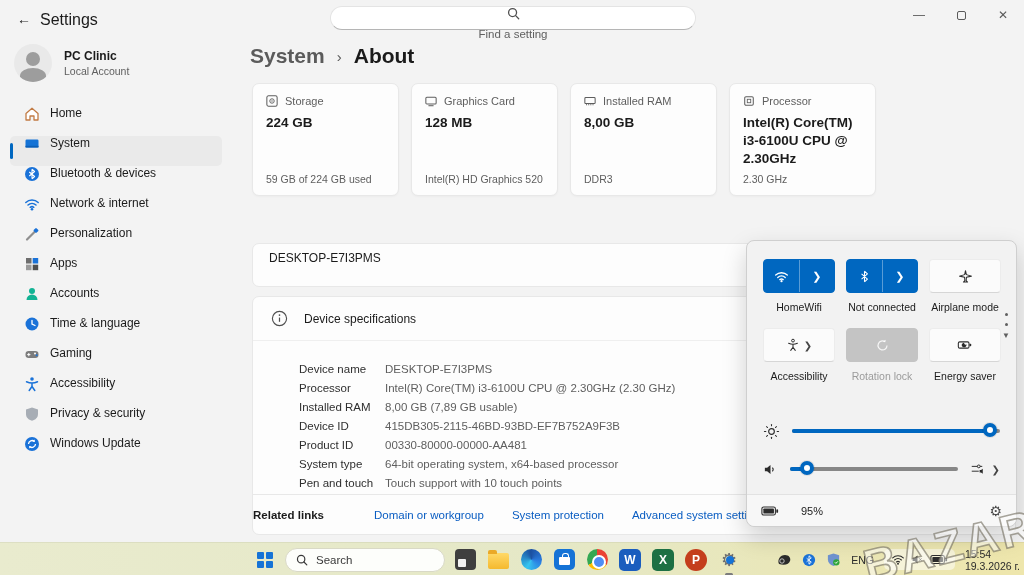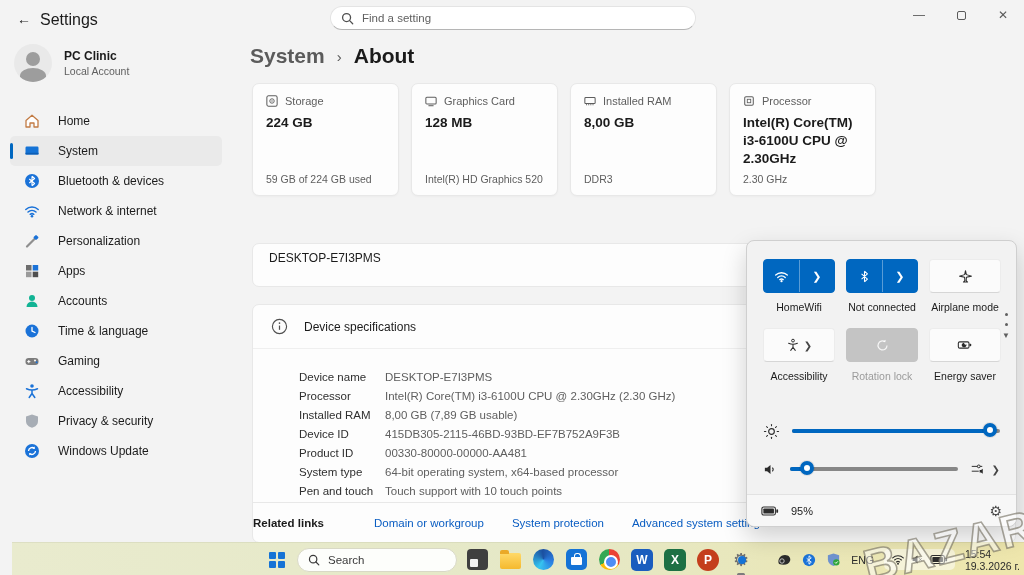--- a/index.html
+++ b/index.html
@@ -4,36 +4,36 @@
 <style>
   * { margin:0; padding:0; box-sizing:border-box; }
   html,body { width:1024px; height:575px; overflow:hidden; }
   body { font-family:"Liberation Sans", sans-serif; background:#f3f3f3; color:#1b1b1b; position:relative; }
   svg { display:block; }
 
   
   .titlebar { position:absolute; top:0; left:0; right:0; height:36px; }
   .back-btn { position:absolute; left:10px; top:8px; width:28px; height:22px; border-radius:4px; text-align:center; line-height:22px; font-size:14px; color:#1b1b1b; }
   .app-title { position:absolute; left:40px; top:11px; font-size:16px; }
-  .search-pill { position:absolute; left:330px; top:6px; width:366px; height:24px; background:#fff; border:1px solid #e4e4e4; border-bottom-color:#b5b5b5; border-radius:13px; display:flex; align-items:center; padding:0 10px; gap:8px; }
+  .search-pill { position:absolute; left:330px; top:6px; width:366px; height:24px; background:#fff; border:1px solid #e4e4e4; border-bottom-color:#b5b5b5; border-radius:13px; display:flex; align-items:center; padding:0 10px; gap:8px;flex-direction:column; }
   .search-pill .ph { font-size:11.5px; color:#606060; }
   .win-controls { position:absolute; right:0; top:0; height:36px; display:flex; }
   .win-controls .wbtn { width:42px; height:30px; display:flex; align-items:center; justify-content:center; color:#5a5a5a; font-size:12px; }
   .maxglyph { width:9px; height:9px; border:1px solid #5a5a5a; border-radius:2px; }
 
   
   .sidebar { position:absolute; top:36px; left:0; width:248px; bottom:33px; }
   .profile { position:absolute; top:8px; left:14px; display:flex; align-items:center; gap:12px; }
   .avatar { width:38px; height:38px; border-radius:50%; background:#e9e9e9; position:relative; overflow:hidden; }
   .avatar .head { position:absolute; left:12px; top:8px; width:14px; height:14px; border-radius:50%; background:#9d9d9d; }
   .avatar .body { position:absolute; left:6px; top:24px; width:26px; height:16px; border-radius:50% 50% 0 0; background:#9d9d9d; }
   .p-name { font-size:12px; font-weight:bold; }
   .p-sub { font-size:10.5px; color:#5f5f5f; margin-top:2px; }
   .nav { position:absolute; top:70px; left:10px; right:26px; }
-  .nav-item { position:relative; height:30px; display:flex; align-items:center; gap:18px; padding-left:14px; border-radius:5px; font-size:12px; color:#1b1b1b; }
+  .nav-item { position:relative; height:30px; display:flex; gap:10px; padding-left:14px; border-radius:5px; font-size:12px; color:#1b1b1b; }
   .nav-item.sel { background:#eaeaea; }
   .nav-item.sel::before { content:""; position:absolute; left:0; top:7px; width:3px; height:16px; border-radius:2px; background:#0067c0; }
   .nav-ic { width:16px; height:16px; flex:0 0 16px; }
 
   
   .main { position:absolute; left:248px; top:36px; right:0; bottom:33px; }
   .crumbs { position:absolute; left:2px; top:8px; font-size:21px; font-weight:600; display:flex; align-items:center; gap:12px; }
   .crumb-root { color:#5b5b5b; }
   .crumb-sep { color:#5b5b5b; font-size:15px; font-weight:400; }
   .crumb-cur { color:#1a1a1a; }
@@ -41,21 +41,21 @@
   .cards { position:absolute; left:4px; top:47px; display:flex; gap:12px; }
   .card { width:147px; height:113px; background:#fdfdfd; border:1px solid #e8e8e8; border-radius:7px; padding:11px 13px; position:relative; box-shadow:0 1px 2px rgba(0,0,0,.03); }
   .card-head { display:flex; align-items:center; gap:7px; font-size:11px; color:#5e5e5e; }
   .card-val { margin-top:7px; font-size:13.5px; font-weight:bold; line-height:1.35; color:#1b1b1b; }
   .card-cap { position:absolute; left:13px; bottom:10px; font-size:10.5px; color:#5e5e5e; }
 
   .devcard { position:absolute; left:4px; top:207px; width:764px; height:44px; background:#fdfdfd; border:1px solid #e8e8e8; border-radius:7px; padding:7px 16px; }
   .dev-name { font-size:12px; }
   .dev-model { font-size:10.5px; color:#5f5f5f; margin-top:2px; }
 
-  .speccard { position:absolute; left:4px; top:268px; width:764px; height:239px; background:#fdfdfd; border:1px solid #e8e8e8; border-radius:7px; }
+  .speccard { position:absolute; left:4px; top:260px; width:764px; height:239px; background:#fdfdfd; border:1px solid #e8e8e8; border-radius:7px; }
   .spec-head { height:44px; display:flex; align-items:center; gap:16px; padding-left:18px; border-bottom:1px solid #efefef; font-size:12px; }
   .spec-rows { position:absolute; left:46px; top:62px; }
   .spec-row { display:flex; height:19px; align-items:center; font-size:11.5px; }
   .spec-row .k { width:86px; color:#2f2f2f; }
   .spec-row .v { color:#5e5e5e; }
   .rel-row { position:absolute; left:0; right:0; bottom:0; height:40px; border-top:1px solid #e8e8e8; display:flex; align-items:center; font-size:11.5px; }
   .rel-label { font-weight:bold; }
   .rel-link { color:#0a5dc2; margin-left:28px; }
   .rel-link:first-of-type { margin-left:50px; }
 
@@ -75,25 +75,25 @@
   .chev-d { color:#454545; font-size:10px; margin-left:4px; }
   .qs-pager { position:absolute; right:6px; top:72px; display:flex; flex-direction:column; align-items:center; gap:7px; color:#5f5f5f; }
   .qs-pager .dot { width:3px; height:3px; border-radius:50%; background:#5f5f5f; }
   .qs-pager .arr { font-size:8px; line-height:6px; }
   .slider-row { position:absolute; left:16px; right:16px; height:20px; display:flex; align-items:center; gap:12px; }
   .track { position:relative; flex:1; height:4px; border-radius:2px; background:#878787; }
   .fill { position:relative; height:4px; border-radius:2px; background:#0067c0; }
   .thumb { position:absolute; right:-7px; top:-6px; width:14px; height:14px; background:#fff; border:4px solid #0067c0; border-radius:50%; box-shadow:0 0 0 1px rgba(0,0,0,.08); }
   .vol-extra { display:flex; align-items:center; gap:4px; }
   .qs-footer { position:absolute; left:0; right:0; bottom:0; height:32px; background:#f7f7f7; border-top:1px solid #e2e2e2; border-radius:0 0 8px 8px; display:flex; align-items:center; padding:0 14px; }
-  .batt-wrap { display:flex; align-items:center; gap:12px; font-size:11px; }
+  .batt-wrap { display:flex; align-items:center; gap:22px; font-size:11px; }
   .gear { margin-left:auto; font-size:14px; color:#4a4a4a; font-family:"DejaVu Sans", sans-serif; }
 
   
-  .taskbar { position:absolute; left:0; right:0; bottom:0; height:33px; background:linear-gradient(90deg,#e9ebce 0%,#e5e8c6 55%,#eee6ac 100%); border-top:1px solid rgba(0,0,0,.05);margin-left:12px; }
+  .taskbar { position:absolute; left:0; right:0; bottom:0; height:33px; background:linear-gradient(90deg,#e9ebce 0%,#e5e8c6 55%,#eee6ac 100%); border-top:1px solid rgba(0,0,0,.05); }
   .tb-center { position:absolute; left:252px; top:0; height:33px; display:flex; align-items:center; gap:7px; }
   .start { width:26px; height:26px; display:flex; align-items:center; justify-content:center; }
   .start .grid { width:16px; height:16px; display:grid; grid-template-columns:7px 7px; grid-template-rows:7px 7px; gap:2px; }
   .start .grid div { background:#1573d6; border-radius:1px; }
   .tb-search { width:160px; height:24px; background:rgba(255,255,255,.92); border:1px solid #d9d9c6; border-radius:13px; display:flex; align-items:center; gap:8px; padding:0 10px; font-size:11.5px; color:#3a3a3a; }
   .tb-ic { width:26px; height:26px; display:flex; align-items:center; justify-content:center; position:relative; }
   .appsq { width:22px; height:22px; border-radius:5px; display:flex; align-items:center; justify-content:center; color:#fff; font-weight:bold; font-size:12px; }
   .tb-ic.running::after { content:""; position:absolute; bottom:-3px; left:9px; width:8px; height:3px; border-radius:2px; background:#7c7c7c; }
   .folder { position:relative; width:21px; height:16px; background:linear-gradient(#ffd968,#f5b92e); border-radius:2px; margin-top:3px; }
   .folder::before { content:""; position:absolute; top:-3px; left:0; width:9px; height:4px; background:#eaa928; border-radius:2px 2px 0 0; }

